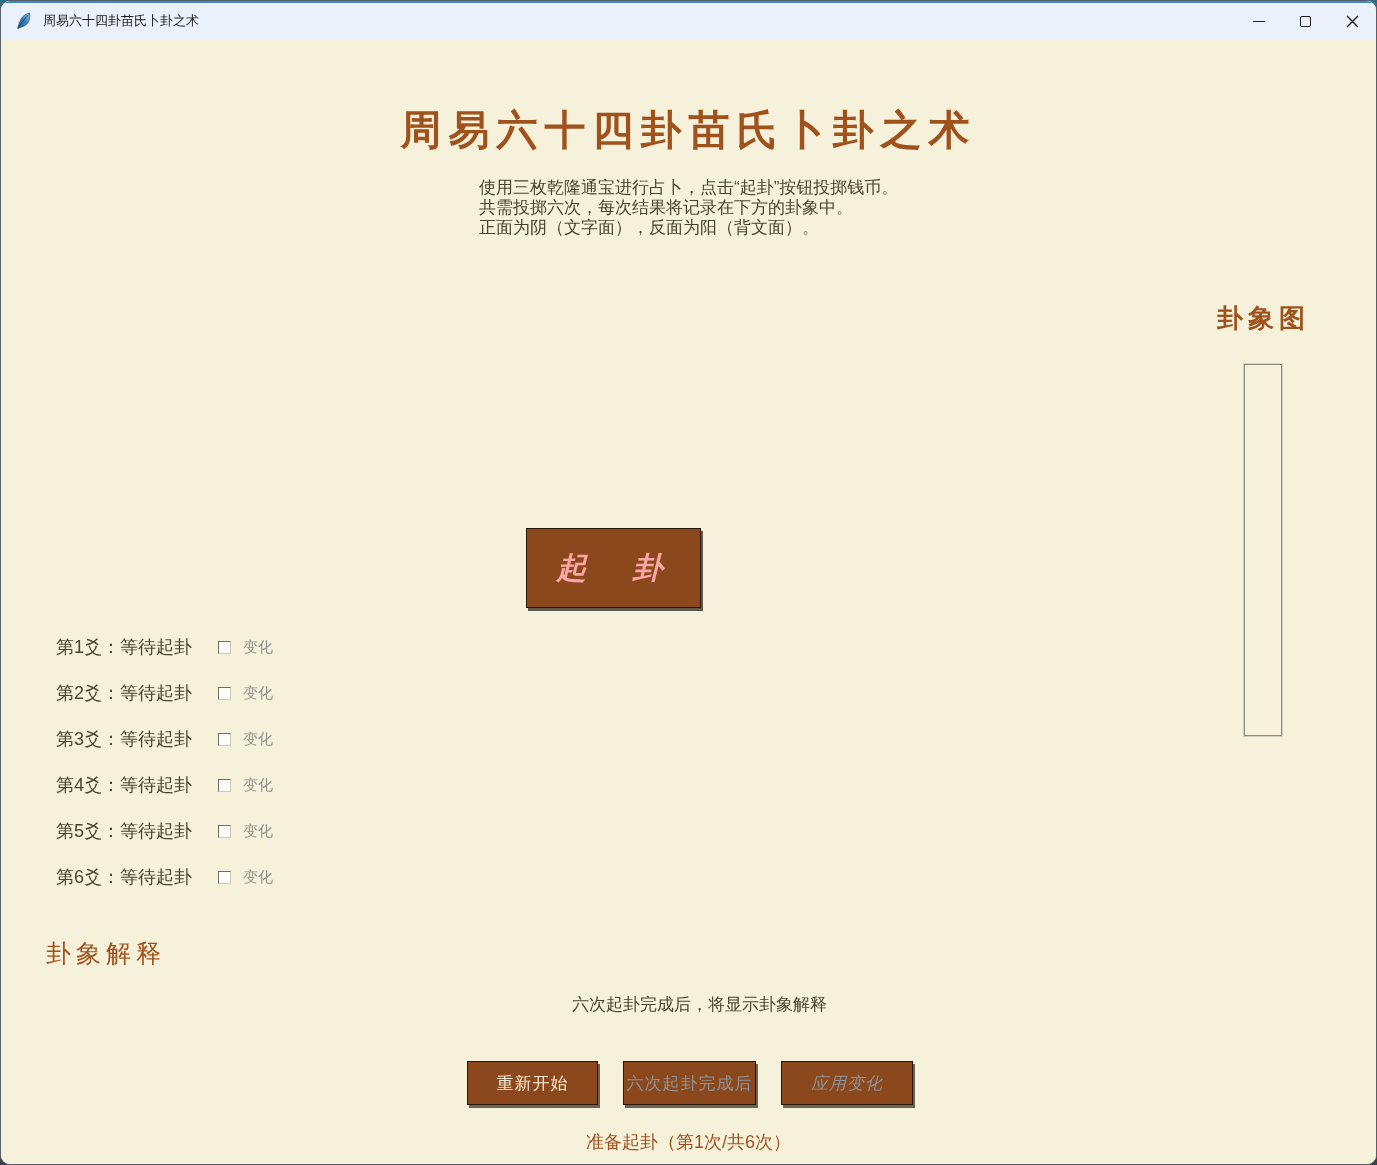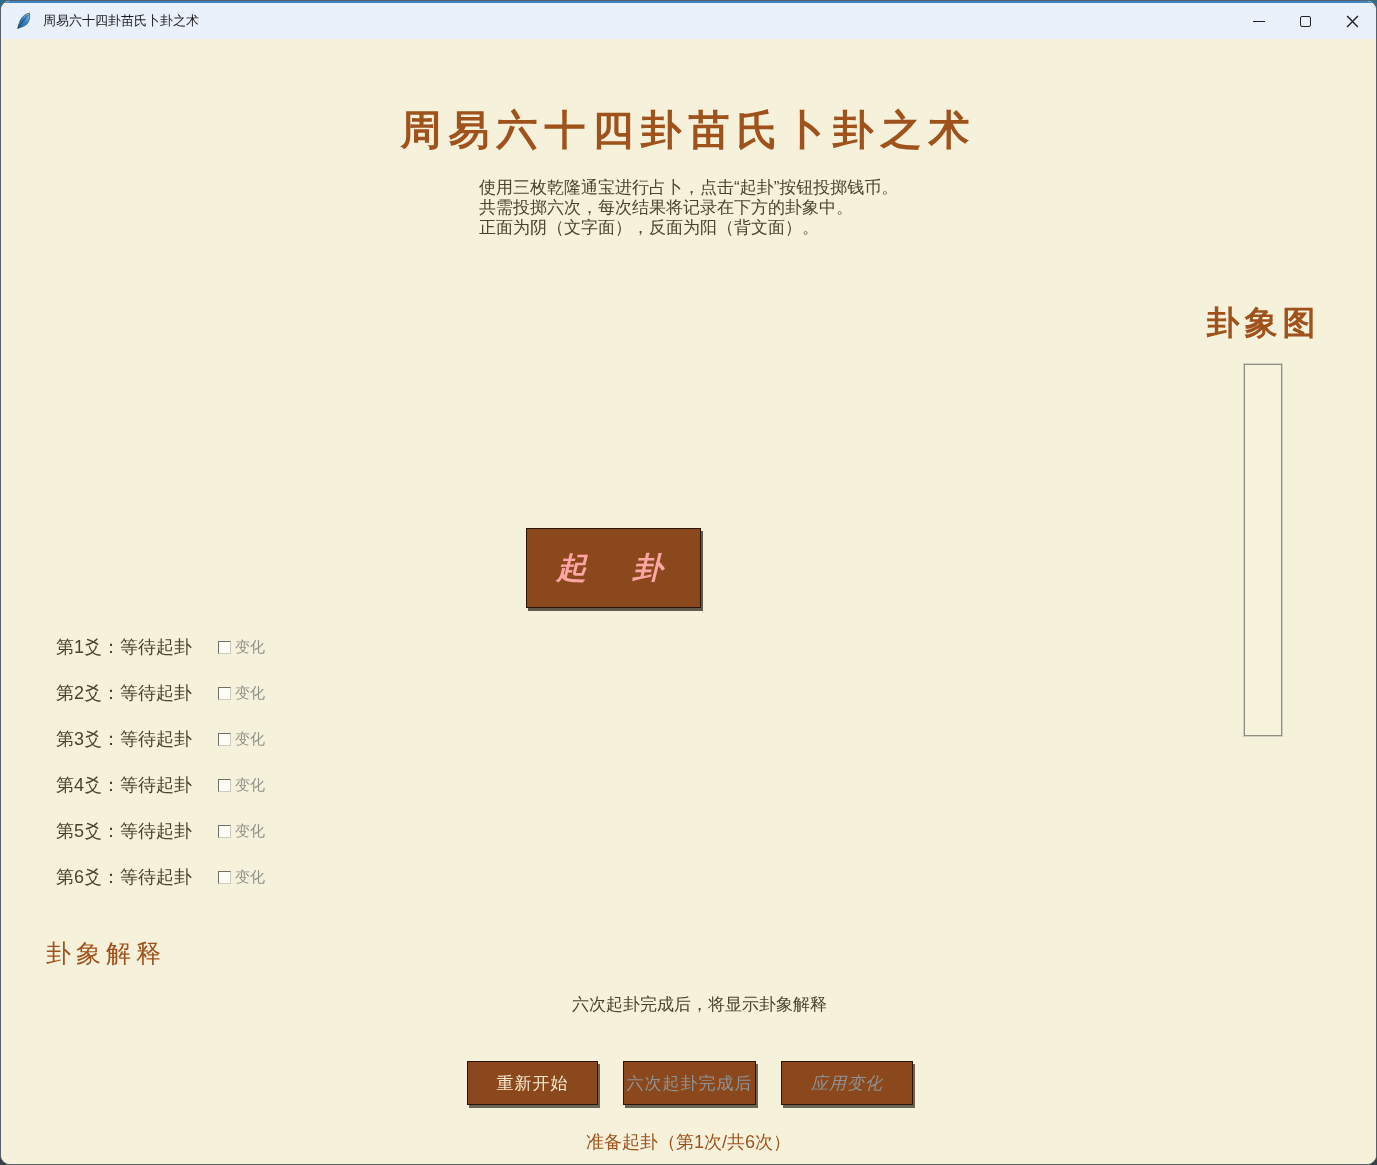--- a/index.html
+++ b/index.html
@@ -46,21 +46,21 @@
     text-align:center;font-size:41px;font-weight:bold;
     color:#a0521d;letter-spacing:7px;
   }
   .instructions{
     position:absolute;left:478px;top:139px;
     font-size:17px;line-height:20px;color:#4a442f;
     white-space:nowrap;
   }
   .diagram-label{
     position:absolute;left:1175px;top:262px;width:175px;
-    text-align:center;font-size:33px;font-weight:bold;
+    text-align:center;font-size:26px;font-weight:bold;
     color:#a0521d;letter-spacing:5px;
   }
   .diagram-canvas{
     position:absolute;left:1243px;top:325px;width:38px;height:372px;
     box-sizing:border-box;
     background:#f6f2dc;
     border:1px solid #8e8e82;
     outline:1px solid #cfcfc2;
   }
   .cast-button{
@@ -79,21 +79,21 @@
     display:flex;align-items:center;
   }
   .line-label{font-size:18px;color:#4a442f;white-space:nowrap;}
   .change-checkbox{
     width:13px;height:13px;margin-left:26px;
     background:#fdfdf5;
     border:1px solid;
     border-color:#6f6f68 #cbcbbf #cbcbbf #6f6f68;
     box-sizing:border-box;flex:0 0 auto;
   }
-  .change-label{margin-left:4px;font-size:15px;color:#8f8f8a;white-space:nowrap;}
+  .change-label{margin-left:12px;font-size:15px;color:#8f8f8a;white-space:nowrap;}
   .interp-heading{
     position:absolute;left:45px;top:898px;
     font-size:25px;font-weight:normal;color:#a0521d;letter-spacing:5px;
   }
   .interp-placeholder{
     position:absolute;left:0;top:954px;width:100%;
     text-align:center;font-size:17px;color:#4a442f;padding-left:11px;
   }
   .action-button{
     position:absolute;top:1022px;height:44px;

